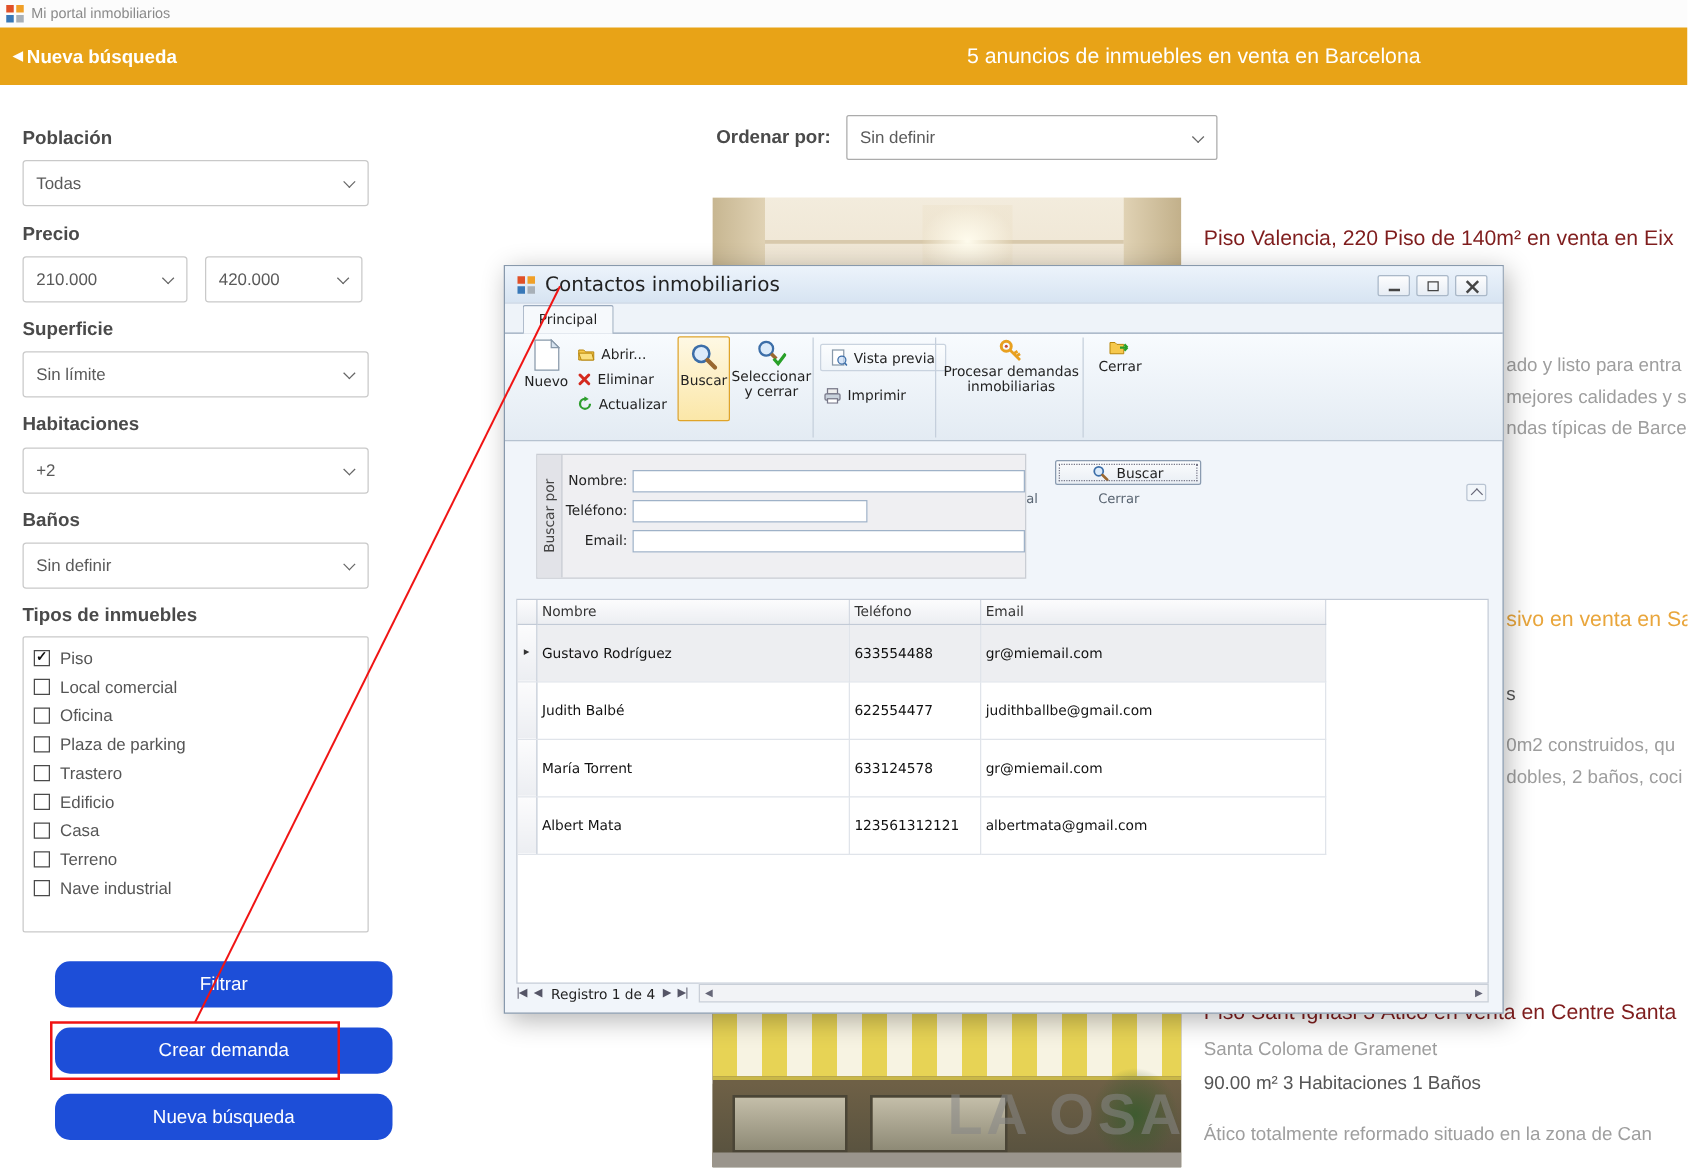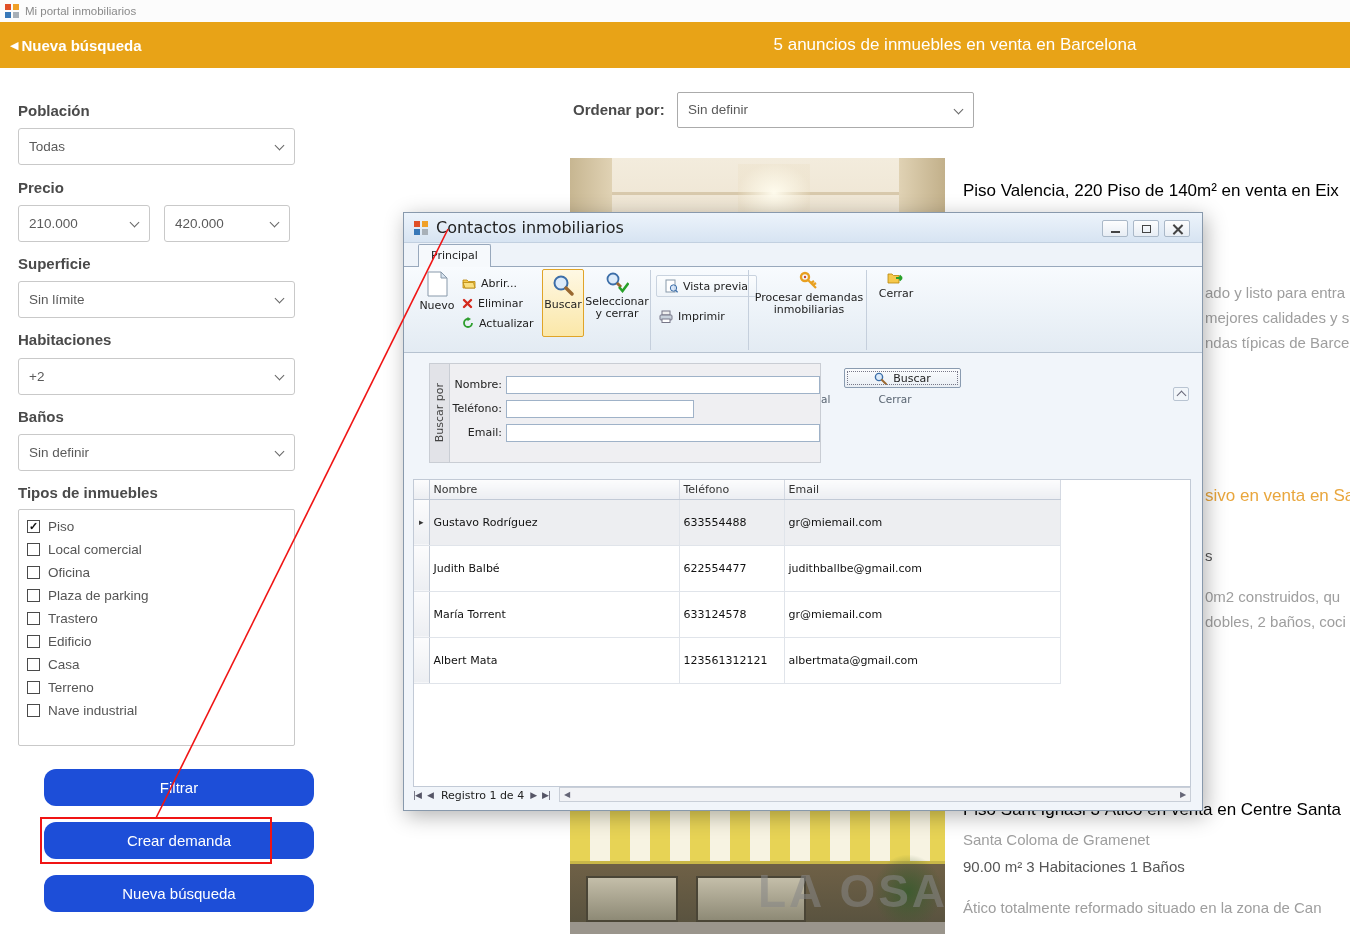--- a/index.html
+++ b/index.html
@@ -21,21 +21,21 @@
   .flabel{position:absolute;font-size:15px;font-weight:bold;color:#4A4A4A}
   .select{position:absolute;height:37px;background:#fff;border:1px solid #C9C9C9;border-radius:3px;color:#5A5A5A;font-size:13.5px;line-height:35px;padding:0 24px 0 10px;white-space:nowrap;overflow:hidden}
   .sel-arrow{position:absolute;right:11px;top:13px;width:7px;height:7px;border-right:1.6px solid #666;border-bottom:1.6px solid #666;transform:rotate(45deg)}
   .tipos-box{position:absolute;left:18px;top:509px;width:277px;height:237px;border:1px solid #C9C9C9;border-radius:2px;padding-top:5px;background:#fff}
   .chk-row{display:flex;align-items:center;height:23px;padding-left:8px;color:#555;font-size:13.5px}
   .chk{width:13px;height:13px;border:1px solid #4A4A4A;background:#fff;margin-right:8px;font-size:11px;line-height:11px;text-align:center;color:#111;font-weight:bold;flex:0 0 13px}
   .btn-accent{position:absolute;left:44px;width:270px;height:37px;background:#1d4ed8;color:#fff;font-size:15px;text-align:center;line-height:37px;border-radius:12px;cursor:default}
 
   
   .olabel{position:absolute;left:573px;top:101px;font-size:15px;font-weight:bold;color:#4A4A4A}
-  .listing-title{position:absolute;color:#000000;font-size:17px;white-space:nowrap;overflow:hidden;width:387px;cursor:default}
+  .listing-title{position:absolute;color:#7f1d1d;font-size:17px;white-space:nowrap;overflow:hidden;width:387px;cursor:default}
   .ltxt{position:absolute;font-size:15px;color:#9E9E9E;white-space:nowrap;overflow:hidden}
   .ltxt.dark{color:#555}
   .frag{position:absolute;left:1205px;width:146px;font-size:15px;color:#9E9E9E;white-space:nowrap;overflow:hidden}
   .frag.orange{color:#E9A63C;font-size:17px}
   .frag.dark{color:#555}
 
   .photo{position:absolute;left:570px;width:375px;overflow:hidden}
   .photo1{top:158px;height:290px;background:linear-gradient(#F3ECDD,#E6D8C0 55%,#D9C7A9)}
   .p1-curtL{position:absolute;left:0;top:0;width:42px;height:100%;background:linear-gradient(90deg,#C7B691,#E0D2B4)}
   .p1-curtR{position:absolute;right:0;top:0;width:46px;height:100%;background:linear-gradient(270deg,#C2B08A,#E0D2B4)}

